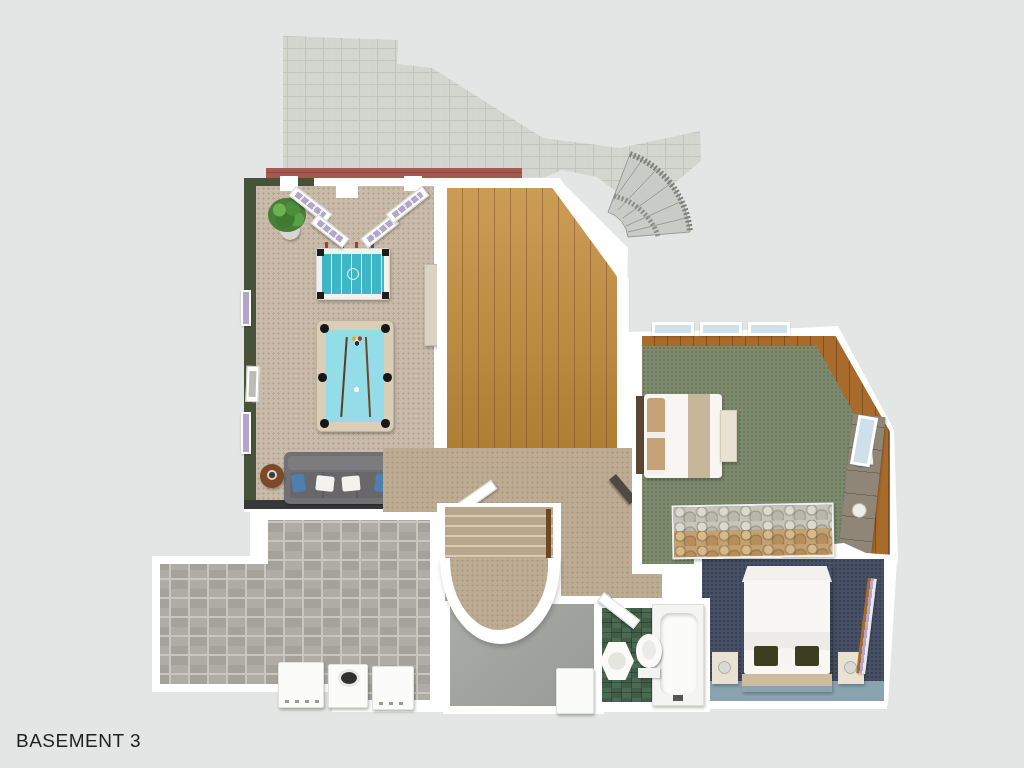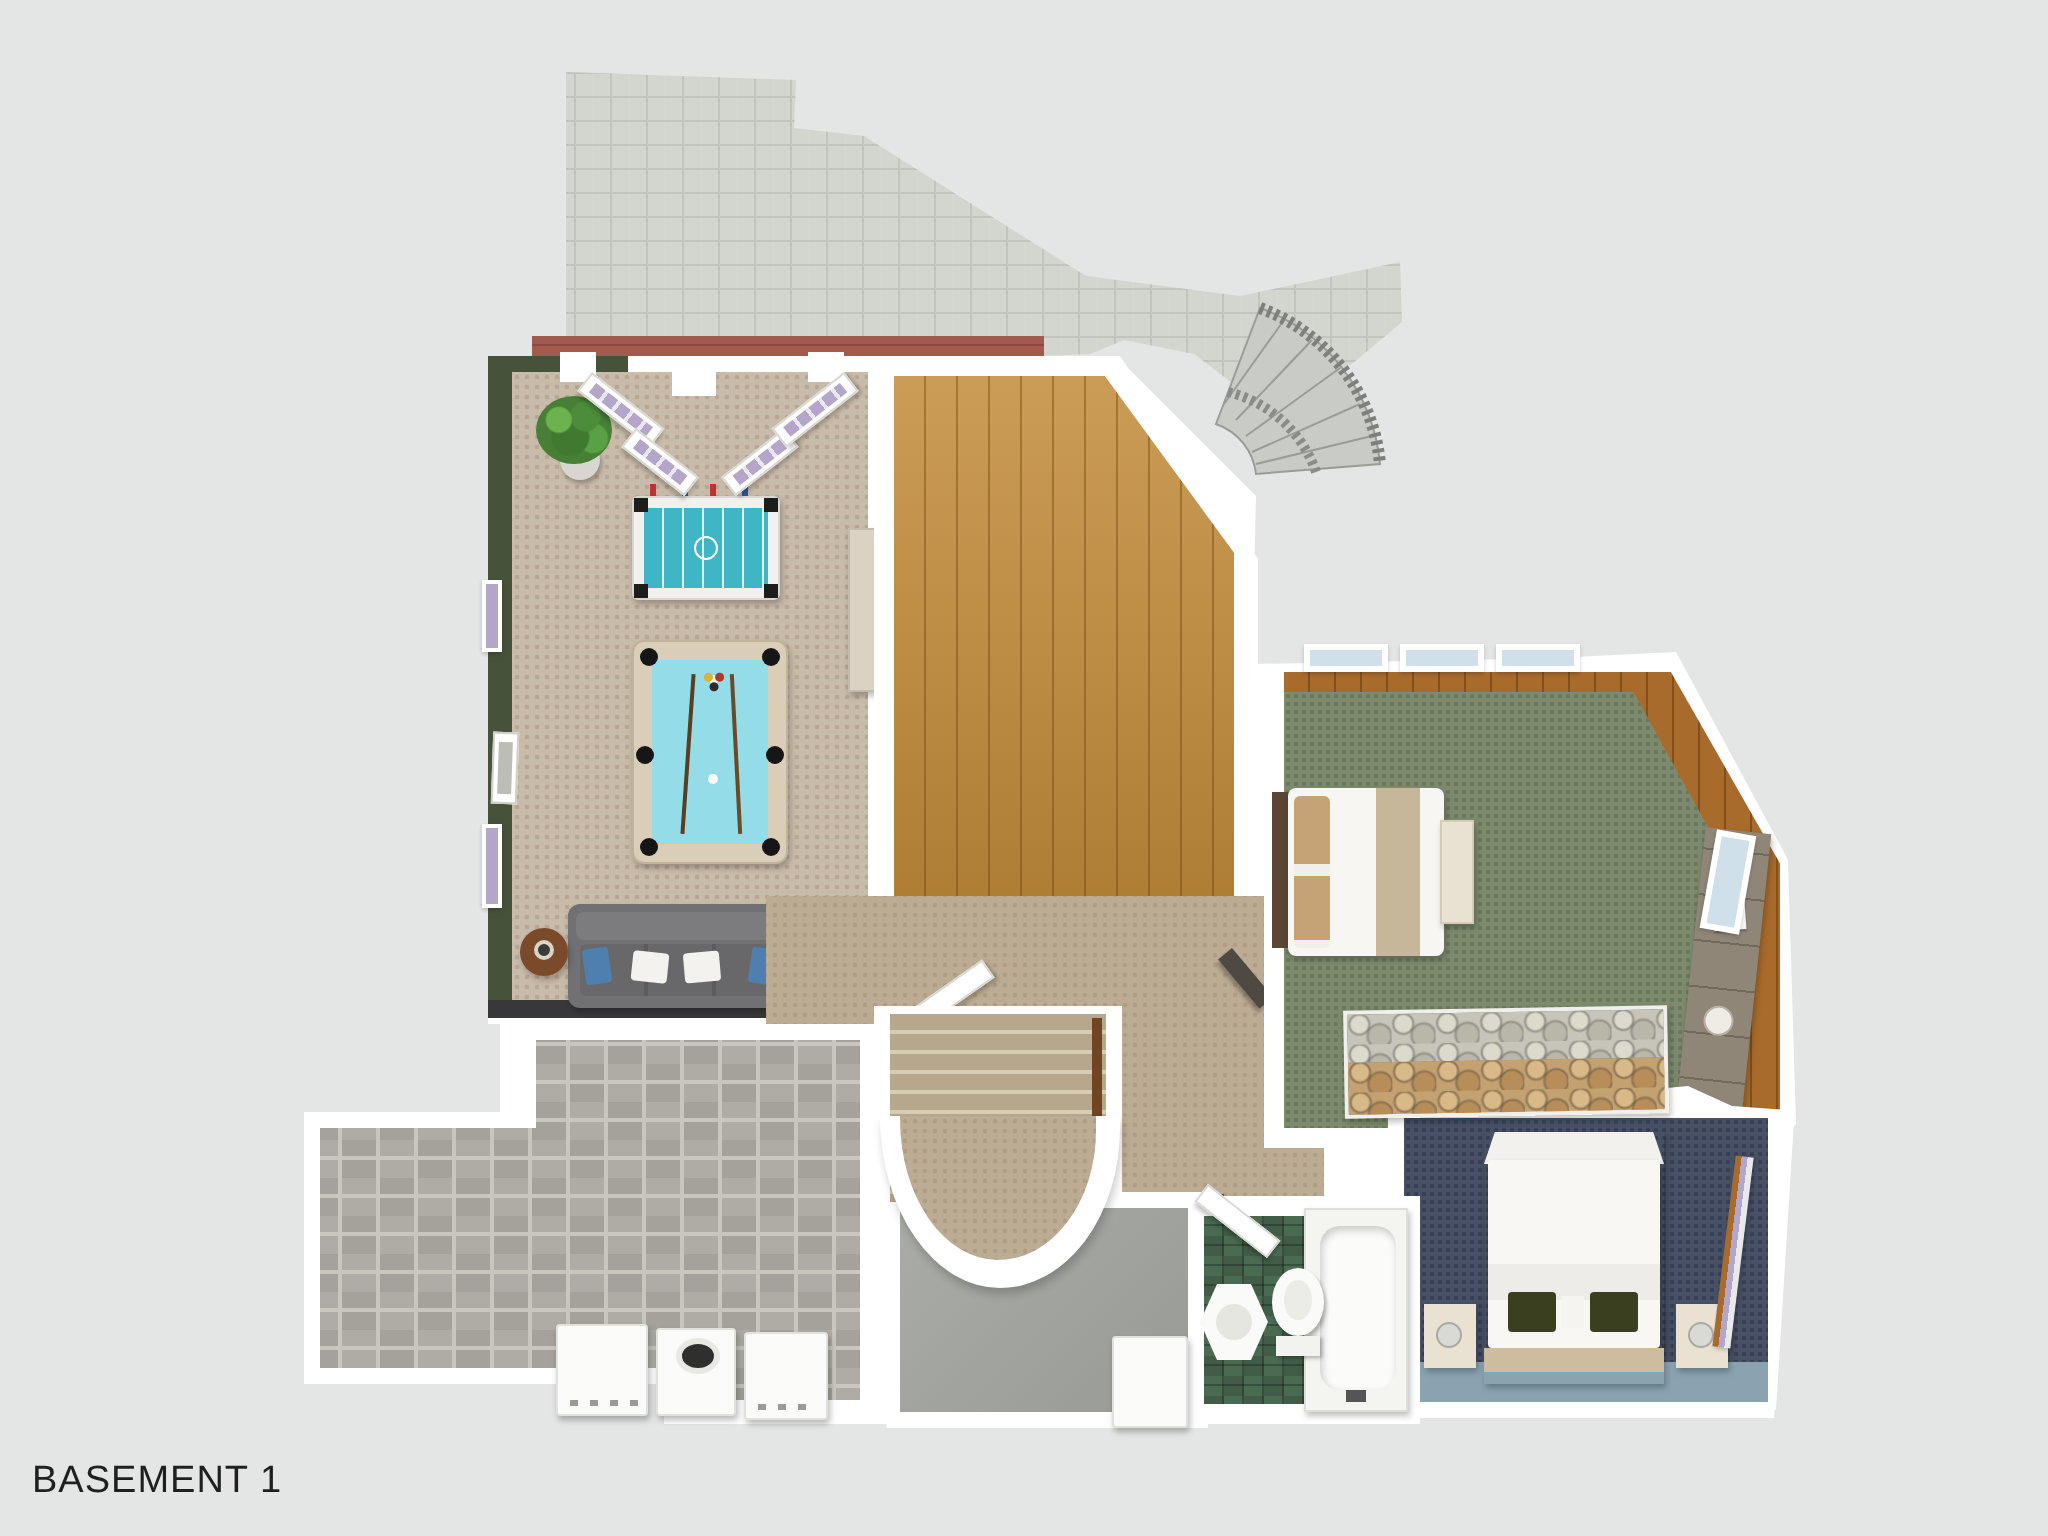--- a/index.html
+++ b/index.html
@@ -288,14 +288,14 @@
     <div style="left:6px;bottom:4px;width:34px;height:3px;background:repeating-linear-gradient(90deg,#9a9a96 0 4px,transparent 4px 10px);"></div>
     </div>
   <div class="appl" style="left:328px;top:664px;width:40px;height:44px;">
     <div style="left:9px;top:4px;width:22px;height:18px;border-radius:50%;background:#2f2f2d;border:3px solid #e8e8e4;"></div>
     </div>
   <div class="appl" style="left:372px;top:666px;width:42px;height:44px;">
     <div style="left:6px;bottom:4px;width:30px;height:3px;background:repeating-linear-gradient(90deg,#9a9a96 0 4px,transparent 4px 10px);"></div>
     </div>
   <div class="appl" style="left:556px;top:668px;width:38px;height:46px;"></div>
 
-  <div id="title">BASEMENT 1</div>
+  <div id="title">BASEMENT 3</div>
 </div>
 
 </body></html>

